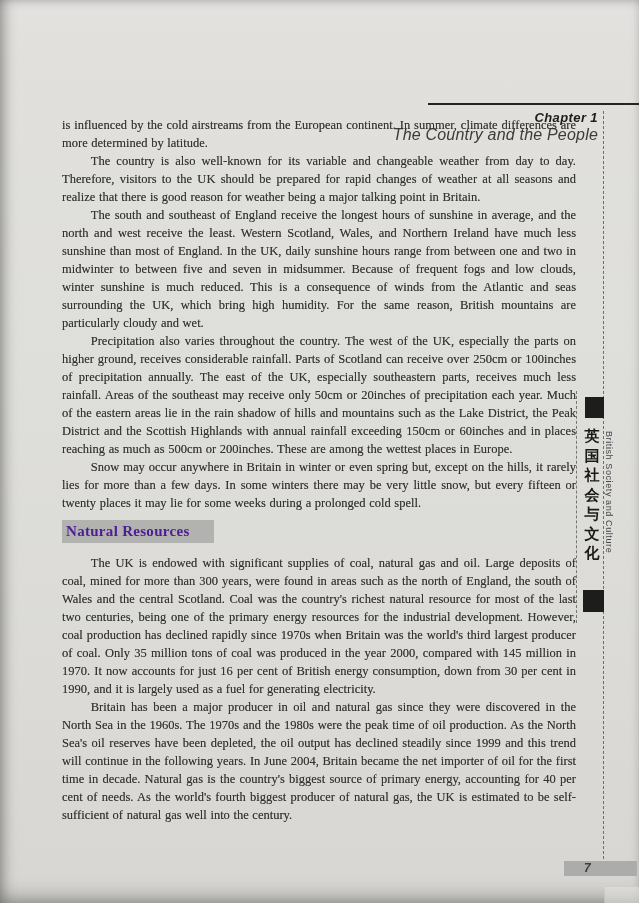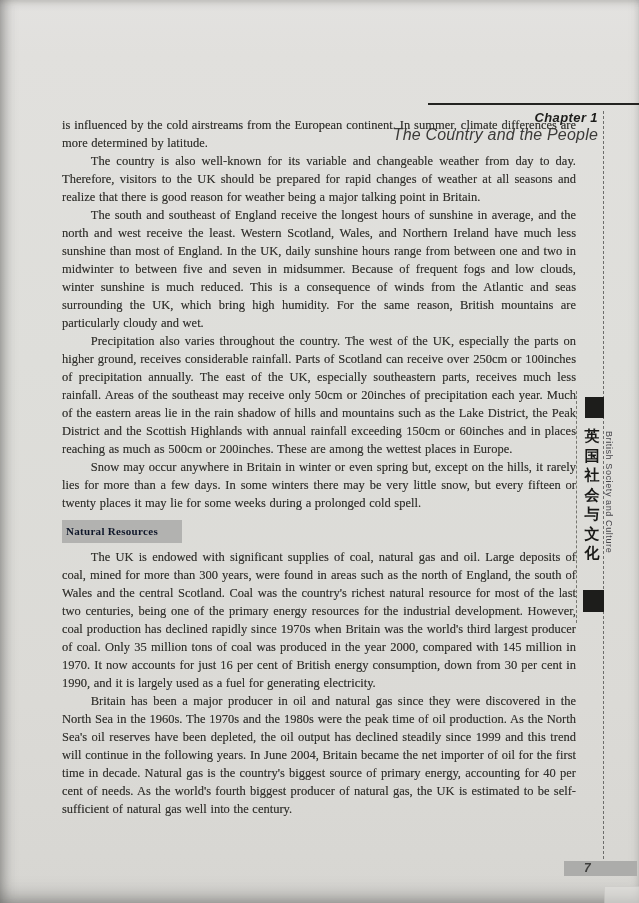--- a/index.html
+++ b/index.html
@@ -43,25 +43,25 @@
     color:#34332f;
     font-size:12.5px;line-height:18px;
     text-align:justify;
     text-shadow:0 0 .5px rgba(55,54,50,.55);
   }
   .content p{margin:0;text-indent:2.3em;word-spacing:.5px;}
   .content p.opening{text-indent:0;}
   .content p.final{margin-top:4px;}
   .section-heading{
     display:inline-block;
-    margin:8px 0 5px 0;
+    margin:8px 0 11px 0;
     padding:2px 24px 2px 4px;
     background:#b2b2b0;
-    color:#0f172a;
-    font-size:11px;font-weight:bold;
+    color:#4c1d95;
+    font-size:15px;font-weight:bold;
     letter-spacing:.3px;line-height:19px;
     text-shadow:none;
   }
   
   .sq{position:absolute;background:#1d1d1b;}
   .sq-top{left:585px;top:397px;width:19px;height:21px;}
   .sq-bottom{left:583px;top:590px;width:21px;height:22px;}
   .cn-col{
     position:absolute;left:580px;top:427px;width:24px;
     text-align:center;color:#191917;

